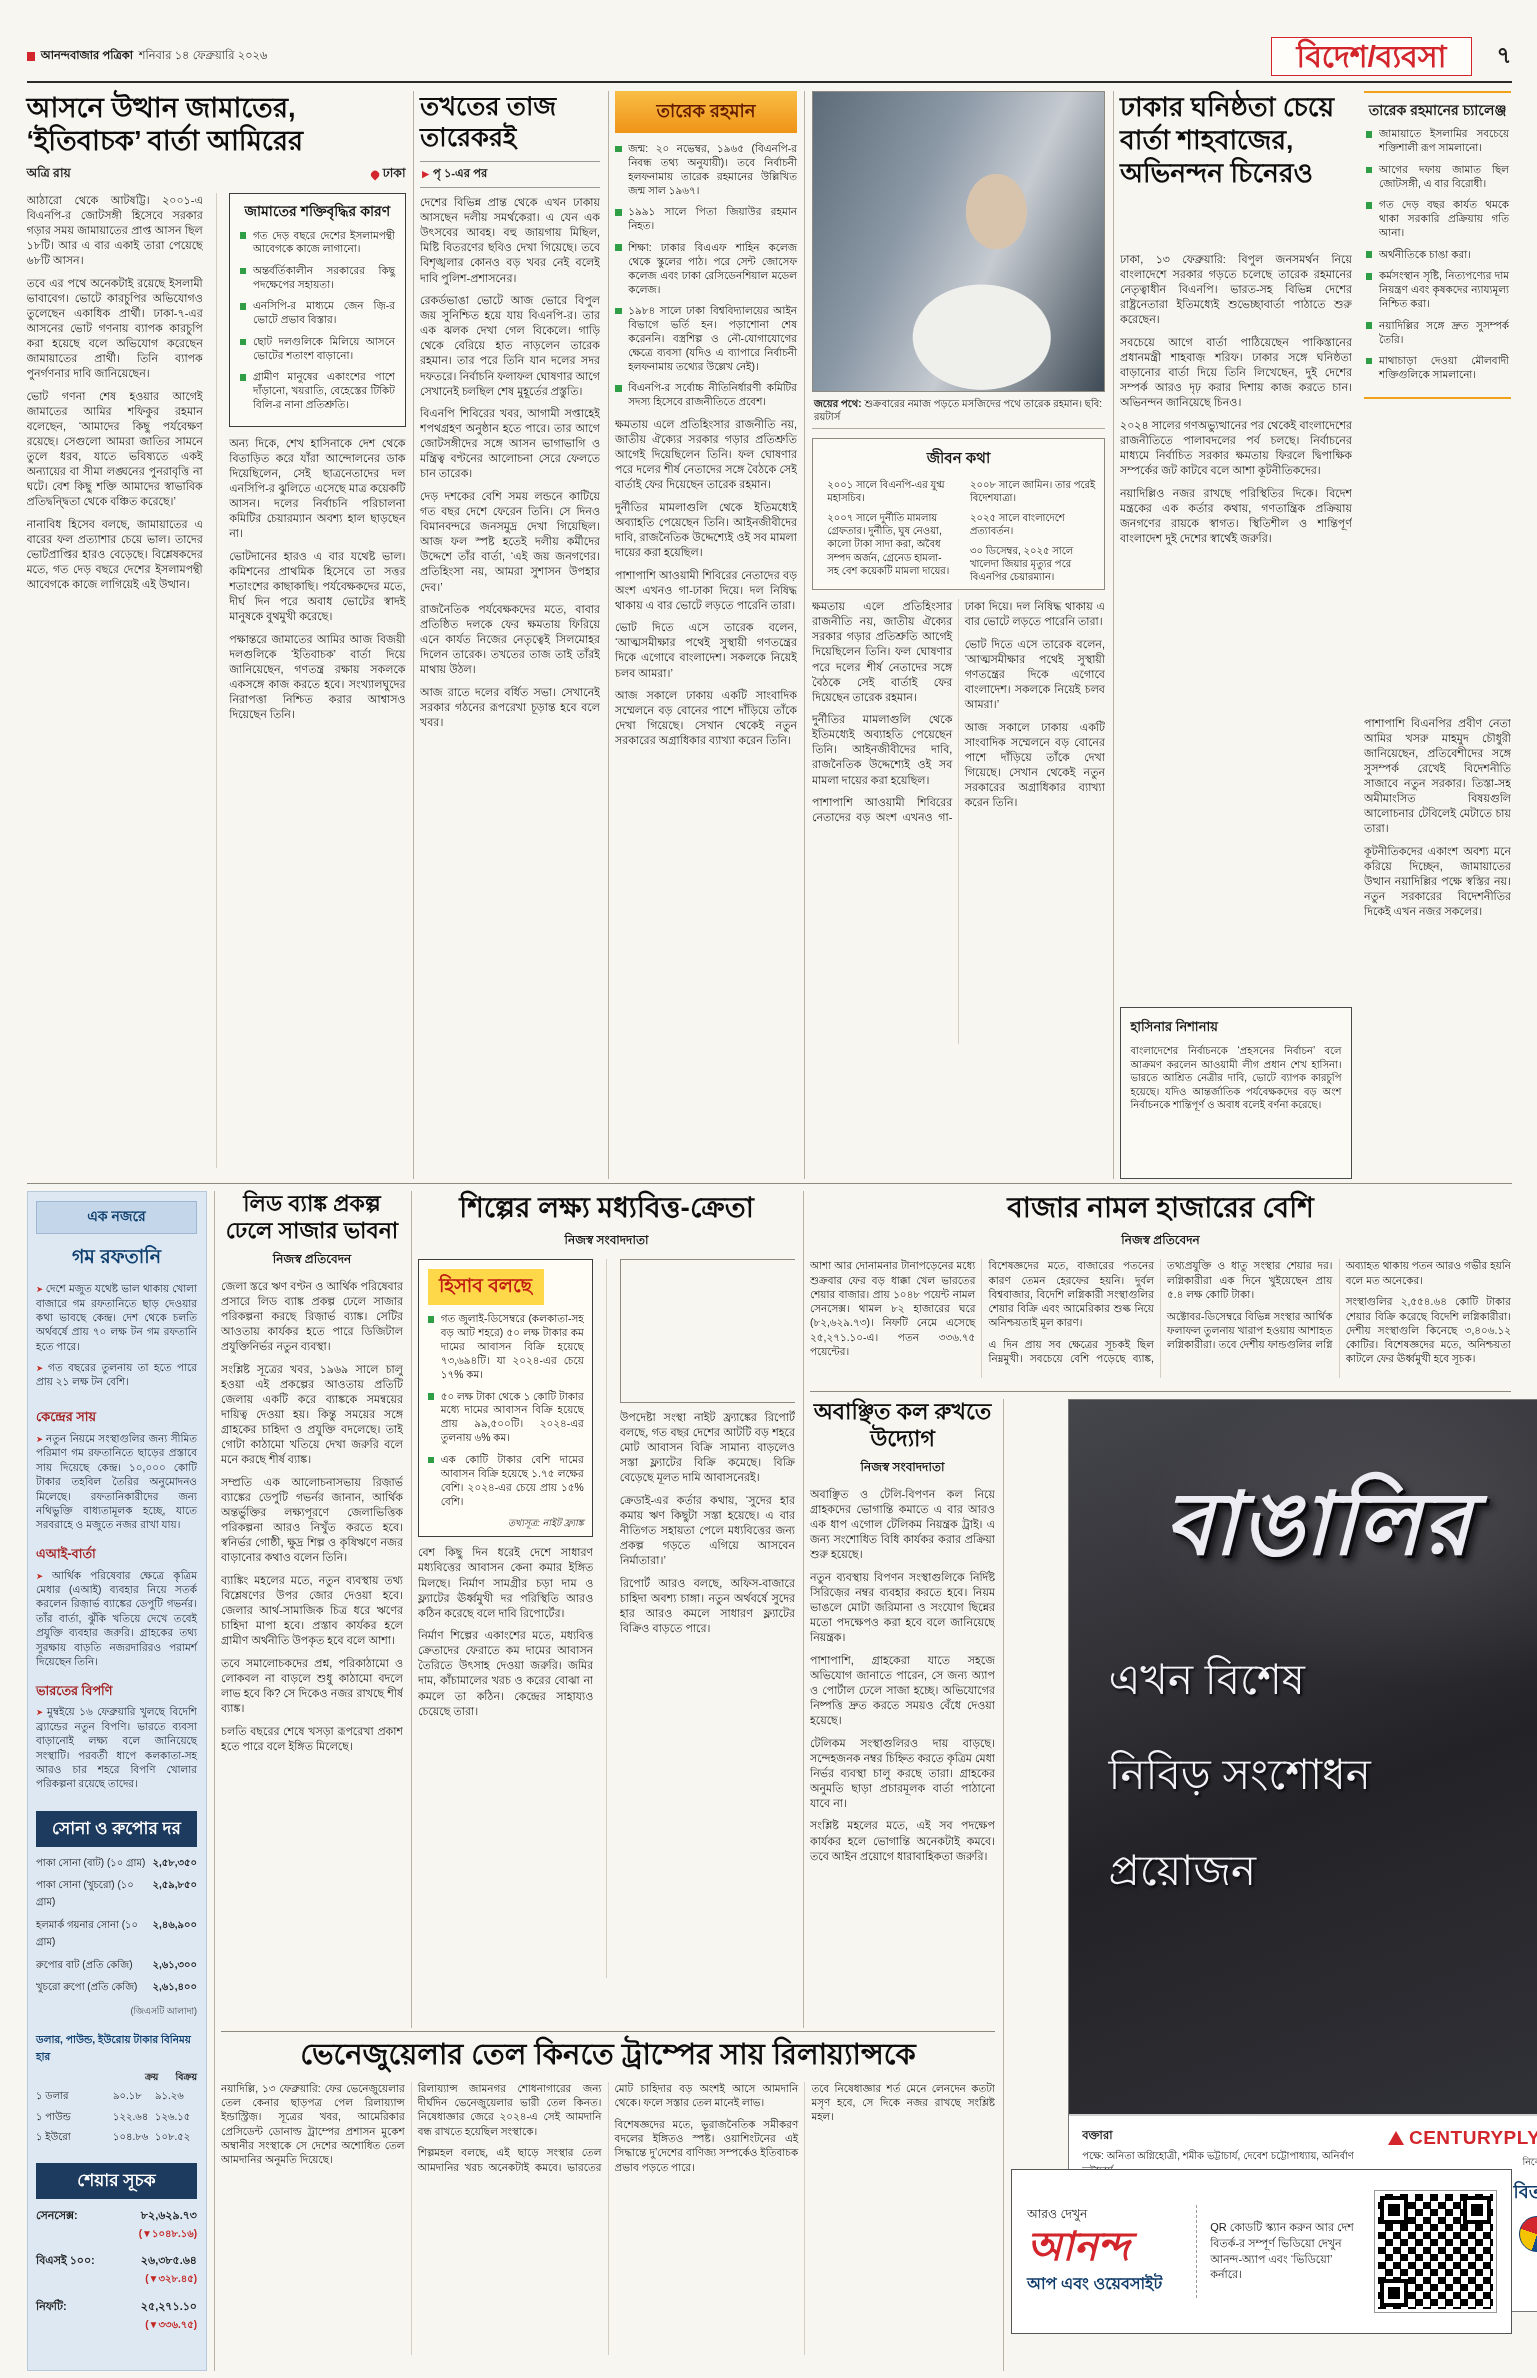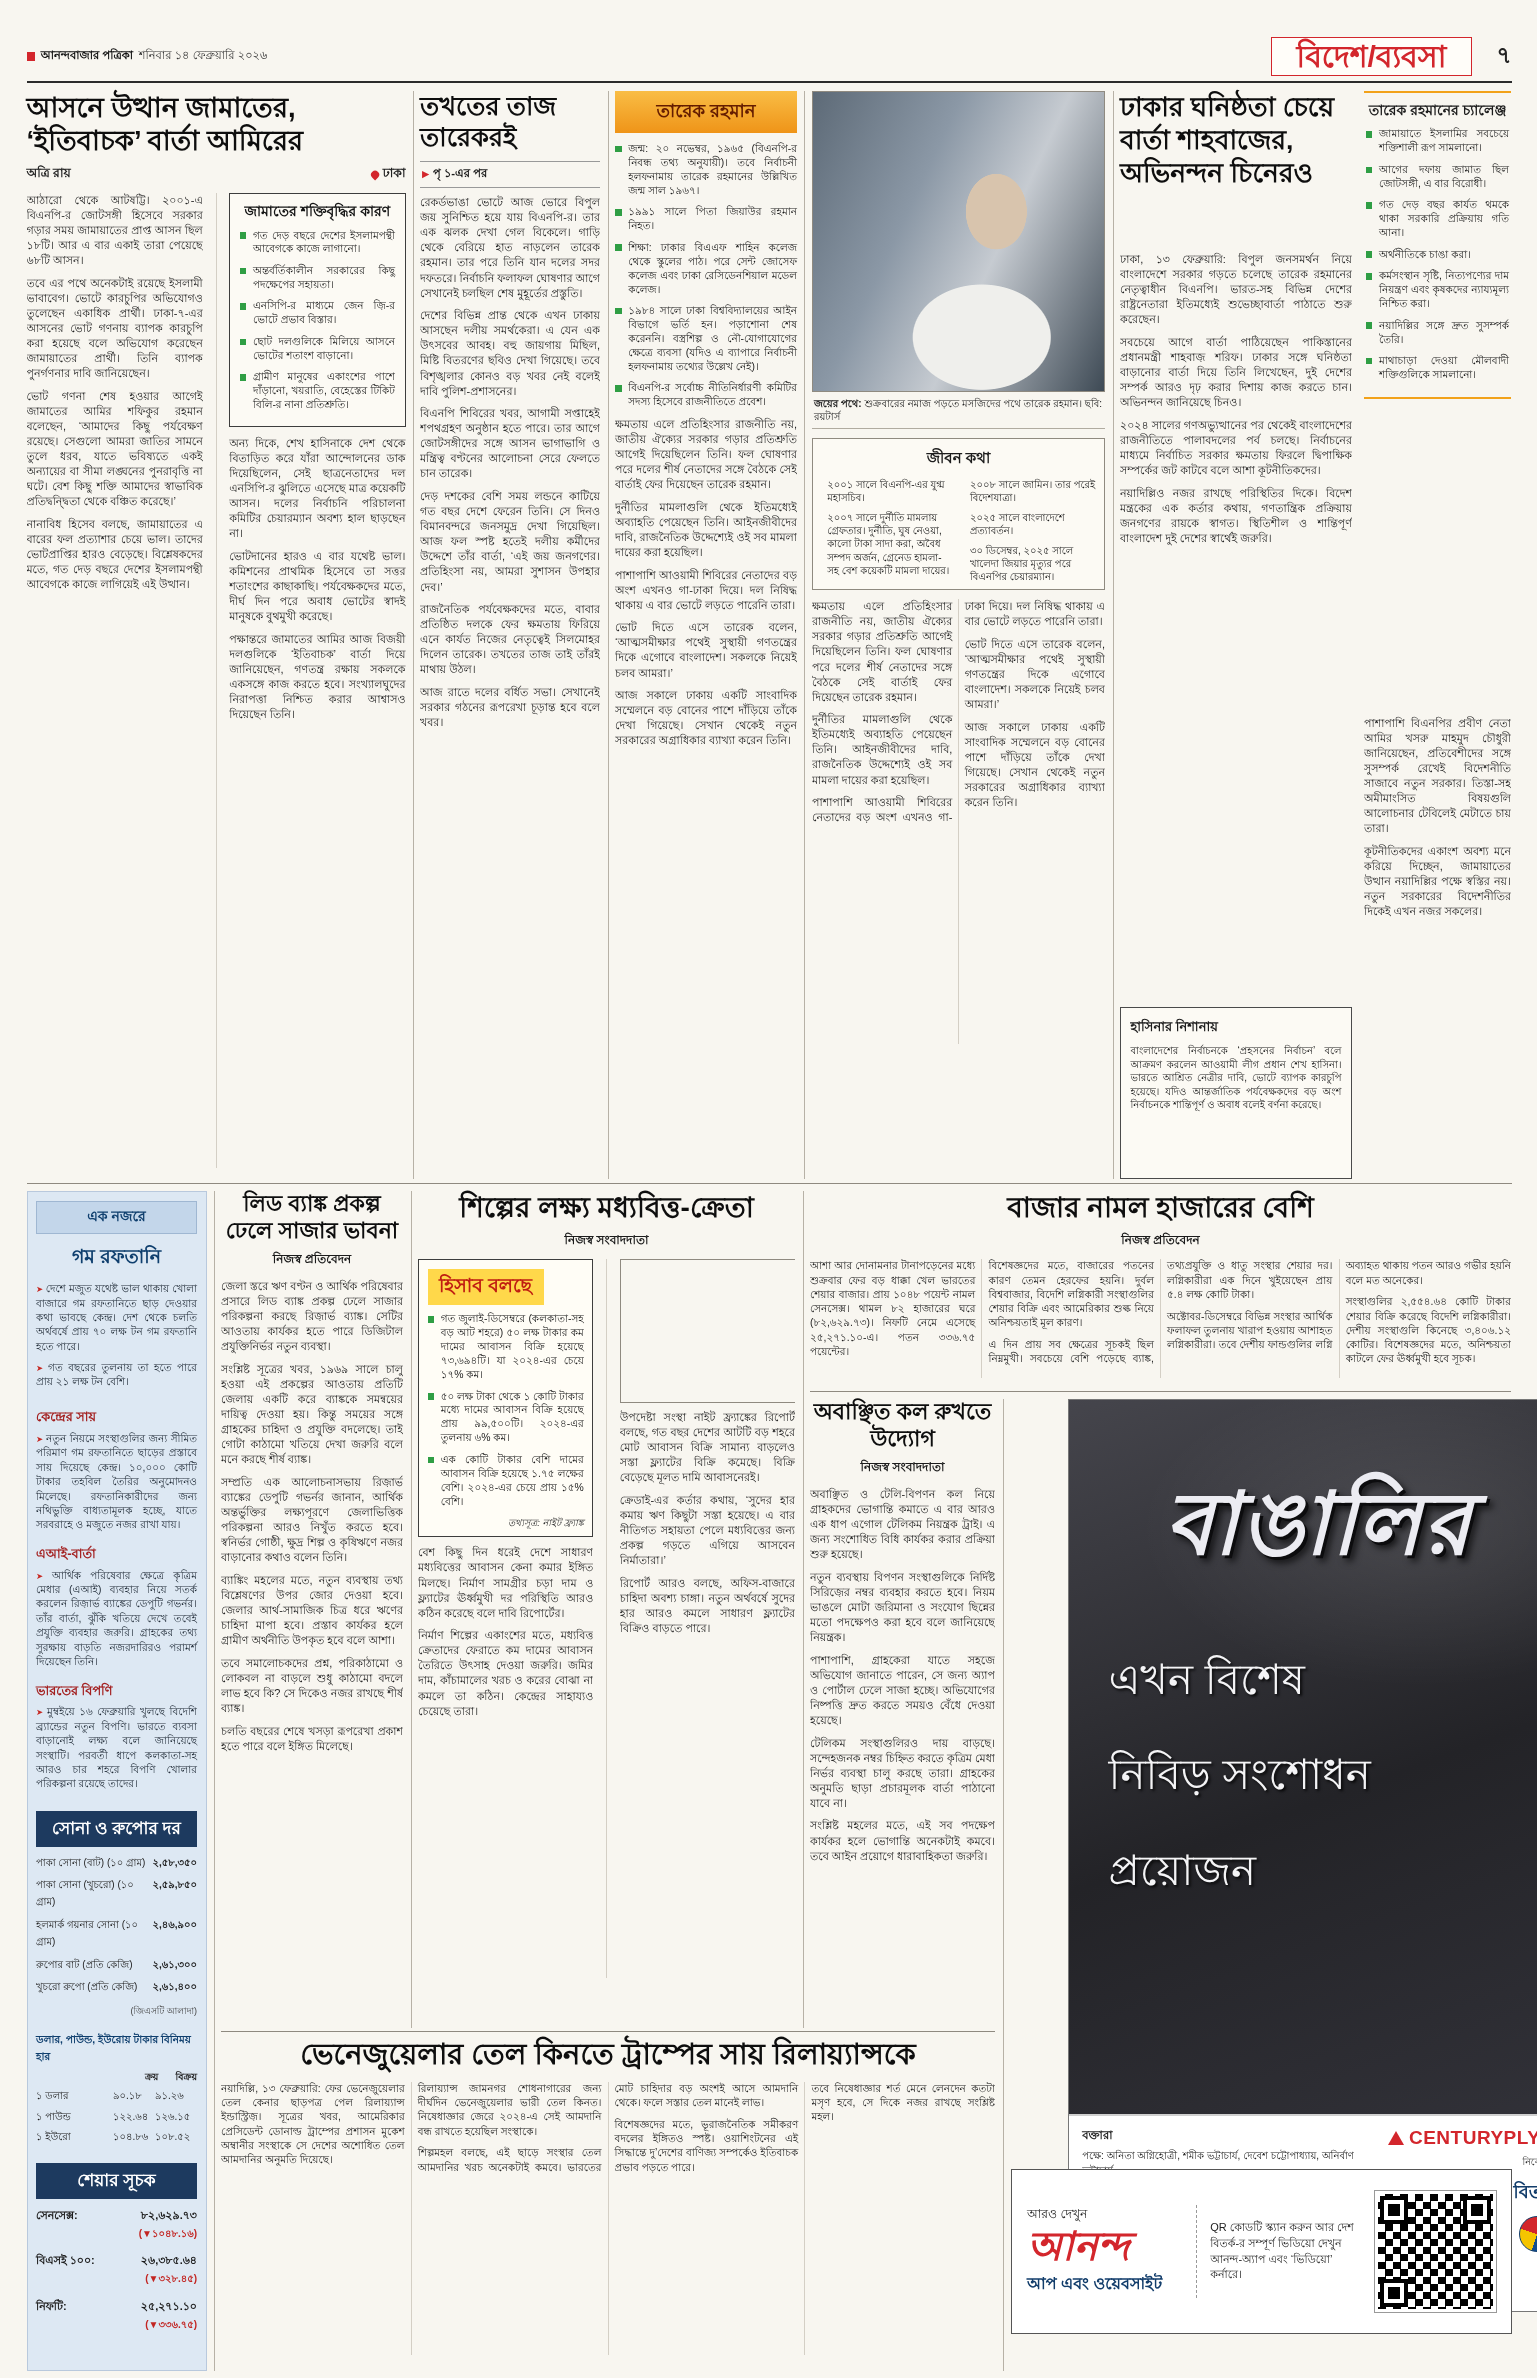--- a/index.html
+++ b/index.html
@@ -193,22 +193,22 @@
           </div>
       </div>
     </div>
   </div>
   <div class="vrule" style="left:413px;top:91px;height:1088px"></div>
 
   <div class="sec" style="left:420px;top:91px;width:180px;height:1088px">
     <h1 class="headline" style="font-size:25.6px;margin-bottom:7.6px">তখতের তাজ তারেকরই</h1>
     <div class="contmark"><span class="tri">▶</span><span>পৃ ১-এর পর</span></div>
     <div class="body-txt" style="height:937px">
+        <p>দেশের বিভিন্ন প্রান্ত থেকে এখন ঢাকায় আসছেন দলীয় সমর্থকেরা। এ যেন এক উৎসবের আবহ। বহু জায়গায় মিছিল, মিষ্টি বিতরণের ছবিও দেখা গিয়েছে। তবে বিশৃঙ্খলার কোনও বড় খবর নেই বলেই দাবি পুলিশ-প্রশাসনের।</p>
         <p>রেকর্ডভাঙা ভোটে আজ ভোরে বিপুল জয় সুনিশ্চিত হয়ে যায় বিএনপি-র। তার এক ঝলক দেখা গেল বিকেলে। গাড়ি থেকে বেরিয়ে হাত নাড়লেন তারেক রহমান। তার পরে তিনি যান দলের সদর দফতরে। নির্বাচনি ফলাফল ঘোষণার আগে সেখানেই চলছিল শেষ মুহূর্তের প্রস্তুতি।</p>
-        <p>দেশের বিভিন্ন প্রান্ত থেকে এখন ঢাকায় আসছেন দলীয় সমর্থকেরা। এ যেন এক উৎসবের আবহ। বহু জায়গায় মিছিল, মিষ্টি বিতরণের ছবিও দেখা গিয়েছে। তবে বিশৃঙ্খলার কোনও বড় খবর নেই বলেই দাবি পুলিশ-প্রশাসনের।</p>
         <p>বিএনপি শিবিরের খবর, আগামী সপ্তাহেই শপথগ্রহণ অনুষ্ঠান হতে পারে। তার আগে জোটসঙ্গীদের সঙ্গে আসন ভাগাভাগি ও মন্ত্রিত্ব বণ্টনের আলোচনা সেরে ফেলতে চান তারেক।</p>
         <p>দেড় দশকের বেশি সময় লন্ডনে কাটিয়ে গত বছর দেশে ফেরেন তিনি। সে দিনও বিমানবন্দরে জনসমুদ্র দেখা গিয়েছিল। আজ ফল স্পষ্ট হতেই দলীয় কর্মীদের উদ্দেশে তাঁর বার্তা, ‘এই জয় জনগণের। প্রতিহিংসা নয়, আমরা সুশাসন উপহার দেব।’</p>
         <p>রাজনৈতিক পর্যবেক্ষকদের মতে, বাবার প্রতিষ্ঠিত দলকে ফের ক্ষমতায় ফিরিয়ে এনে কার্যত নিজের নেতৃত্বেই সিলমোহর দিলেন তারেক। তখতের তাজ তাই তাঁরই মাথায় উঠল।</p>
         <p>আজ রাতে দলের বর্ধিত সভা। সেখানেই সরকার গঠনের রূপরেখা চূড়ান্ত হবে বলে খবর।</p>
       </div>
   </div>
   <div class="vrule" style="left:608px;top:91px;height:1088px"></div>
 
   <div class="sec" style="left:615px;top:91px;width:182px;height:1088px;display:flex;flex-direction:column">
     <div class="orangebar">তারেক রহমান</div>

